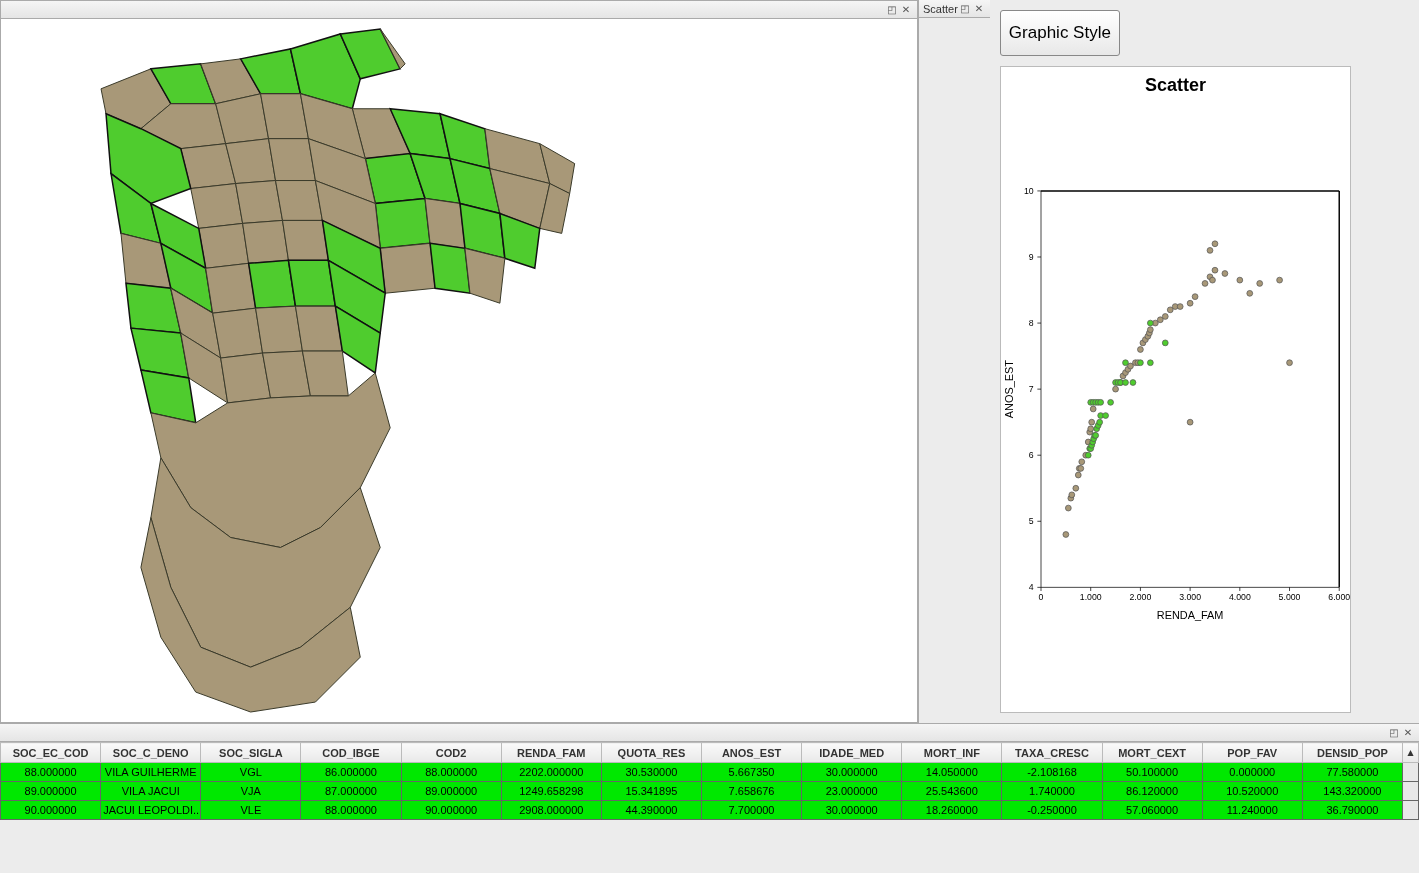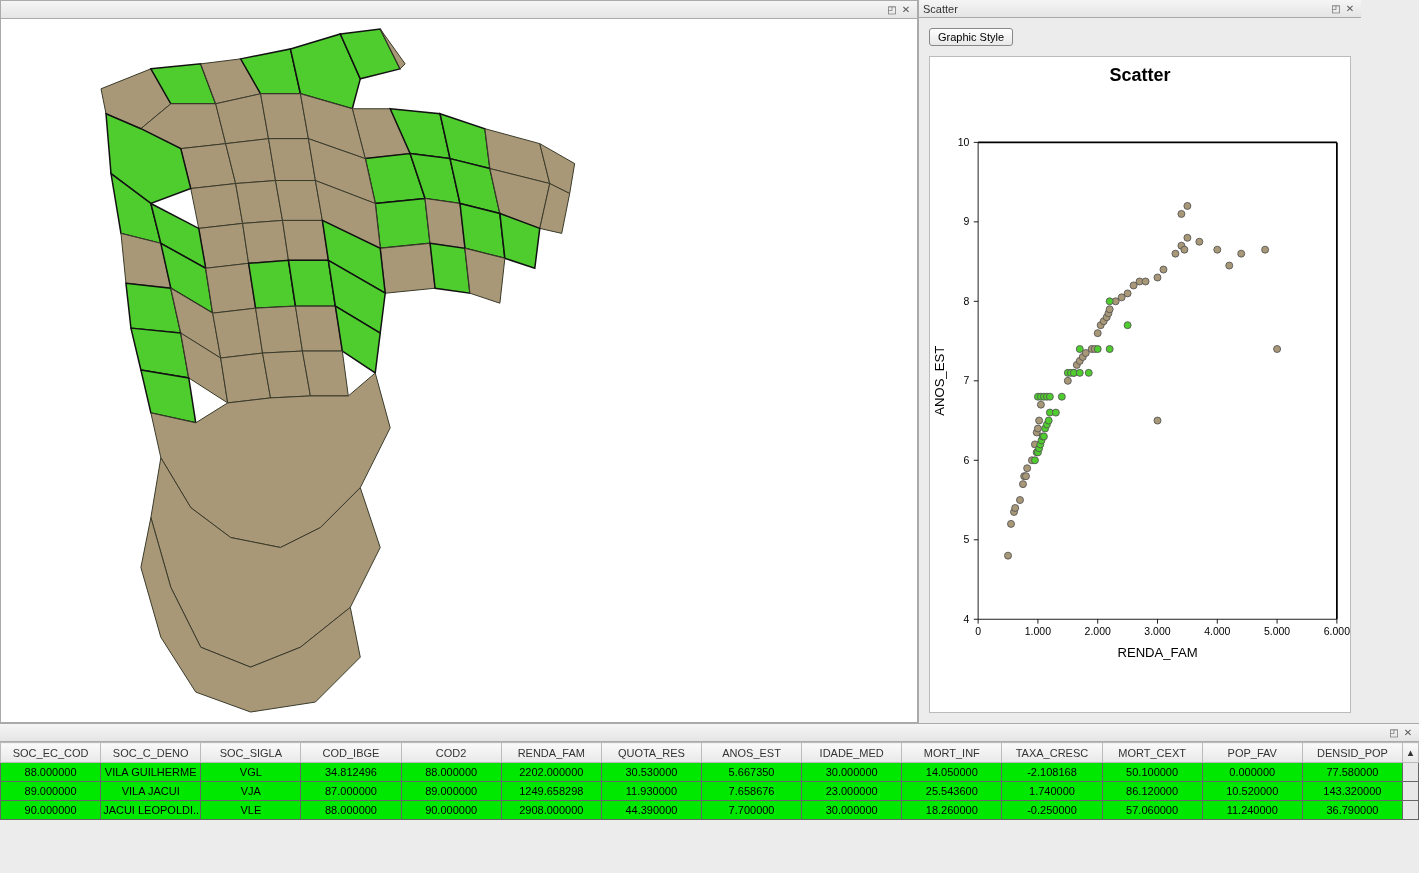--- a/index.html
+++ b/index.html
@@ -1,42 +1,42 @@
 <!DOCTYPE html>
 <html><head>
 <meta charset="utf-8">
 <style>
   * { box-sizing: border-box; margin: 0; padding: 0; }
   body { font-family: sans-serif; font-size: 11px; background: #ececec; width: 1419px; height: 873px; overflow: hidden; }
   
   .main-area { display: flex; height: 723px; }
   .map-panel { width: 918px; background: #fff; border: 1px solid #aaa; position: relative; }
-  .scatter-panel { width: 443px; background: #ececec; border-left: 1px solid #aaa; position: relative; display: flex; flex-direction: column; }
+  .scatter-panel { width: 443px; background: #ececec; border-left: 1px solid #aaa; position: relative; display: flex; flex-direction: row; }
   
   .panel-header { height: 18px; background: linear-gradient(#f5f5f5,#e5e5e5); border-bottom: 1px solid #aaa; display: flex; align-items: center; padding: 0 4px; font-size: 11px; color: #333; }
   .panel-header .title { flex: 1; }
   .panel-header .win-icon { width: 14px; height: 14px; display:inline-flex;align-items:center;justify-content:center; cursor: pointer; font-size: 10px; color:#555; }
   
   .map-body { position:absolute; top:18px; left:0; right:0; bottom:0; background:#fff; overflow:hidden; }
   .map-svg { width:100%; height:100%; }
   
   .scatter-body { flex:1; background:#ececec; padding:10px; display:flex; flex-direction:column; }
-  .btn-graphic-style { background: linear-gradient(#fff,#e8e8e8); border:1px solid #888; border-radius:3px; padding:2px 8px; font-size:11px; cursor:pointer; align-self:flex-start; }
+  .btn-graphic-style { background: linear-gradient(#fff,#e8e8e8); border:1px solid #888; border-radius:3px; padding:12px 8px; font-size:17px; cursor:pointer; align-self:flex-start; }
   
   .chart-wrap { flex:1; margin-top:10px; background:#fff; border:1px solid #bbb; position:relative; }
   .chart-title { text-align:center; font-weight:bold; font-size:18px; padding:8px 0 4px; }
   .chart-svg { width:100%; height:calc(100% - 34px); }
   
   .table-panel { height: 150px; border-top:1px solid #aaa; background:#ececec; display:flex; flex-direction:column; }
   .table-header-bar { height:18px; background: linear-gradient(#f5f5f5,#e5e5e5); border-bottom:1px solid #aaa; display:flex; justify-content:flex-end; align-items:center; padding:0 4px; }
   .table-header-bar .win-icon{width:14px;height:14px;display:inline-flex;align-items:center;justify-content:center;cursor:pointer;font-size:10px;color:#555;}
   
   .data-table { flex:1; overflow:auto; }
   table { border-collapse: collapse; width:100%; table-layout:fixed; }
-  th { background: linear-gradient(#fafafa,#e8e8e8); border:1px solid #bbb; font-weight:normal; font-size:11px; padding:3px 2px; color:#333; text-align:center; white-space:nowrap; overflow:hidden; }
+  th { background: linear-gradient(#fafafa,#e8e8e8); border:1px solid #bbb; font-weight:bold; font-size:11px; padding:3px 2px; color:#333; text-align:center; white-space:nowrap; overflow:hidden; }
   td { background:#00e800; border:1px solid #666; font-size:11px; padding:3px 2px; color:#000; text-align:center; white-space:nowrap; overflow:hidden; }
   
   .region { stroke:#3a3a2a; stroke-width:1; }
   .region.sel { fill:#4fcc2e; stroke:#111; stroke-width:1.5; }
   .region.unsel { fill:#a89878; }
   
   .pt { stroke:#555; stroke-width:1; }
   .pt.green { fill:#4fcc2e; }
   .pt.gray { fill:#a89878; }
 </style>
@@ -285,41 +285,41 @@
             <th>POP_FAV</th>
             <th>DENSID_POP</th>
             <th style="width: 16px;">▴</th>
           </tr>
         </thead>
       <tbody id="dtbody">
           <tr>
             <td>88.000000</td>
             <td>VILA GUILHERME</td>
             <td>VGL</td>
-            <td>34.812496</td>
+            <td>86.000000</td>
             <td>88.000000</td>
             <td>2202.000000</td>
             <td>30.530000</td>
             <td>5.667350</td>
             <td>30.000000</td>
             <td>14.050000</td>
             <td>-2.108168</td>
             <td>50.100000</td>
             <td>0.000000</td>
             <td>77.580000</td>
             <td style="background: rgb(232, 232, 232);"></td>
           </tr>
           <tr>
             <td>89.000000</td>
             <td>VILA JACUI</td>
             <td>VJA</td>
             <td>87.000000</td>
             <td>89.000000</td>
             <td>1249.658298</td>
-            <td>11.930000</td>
+            <td>15.341895</td>
             <td>7.658676</td>
             <td>23.000000</td>
             <td>25.543600</td>
             <td>1.740000</td>
             <td>86.120000</td>
             <td>10.520000</td>
             <td>143.320000</td>
             <td style="background: rgb(232, 232, 232);"></td>
           </tr>
           <tr>

